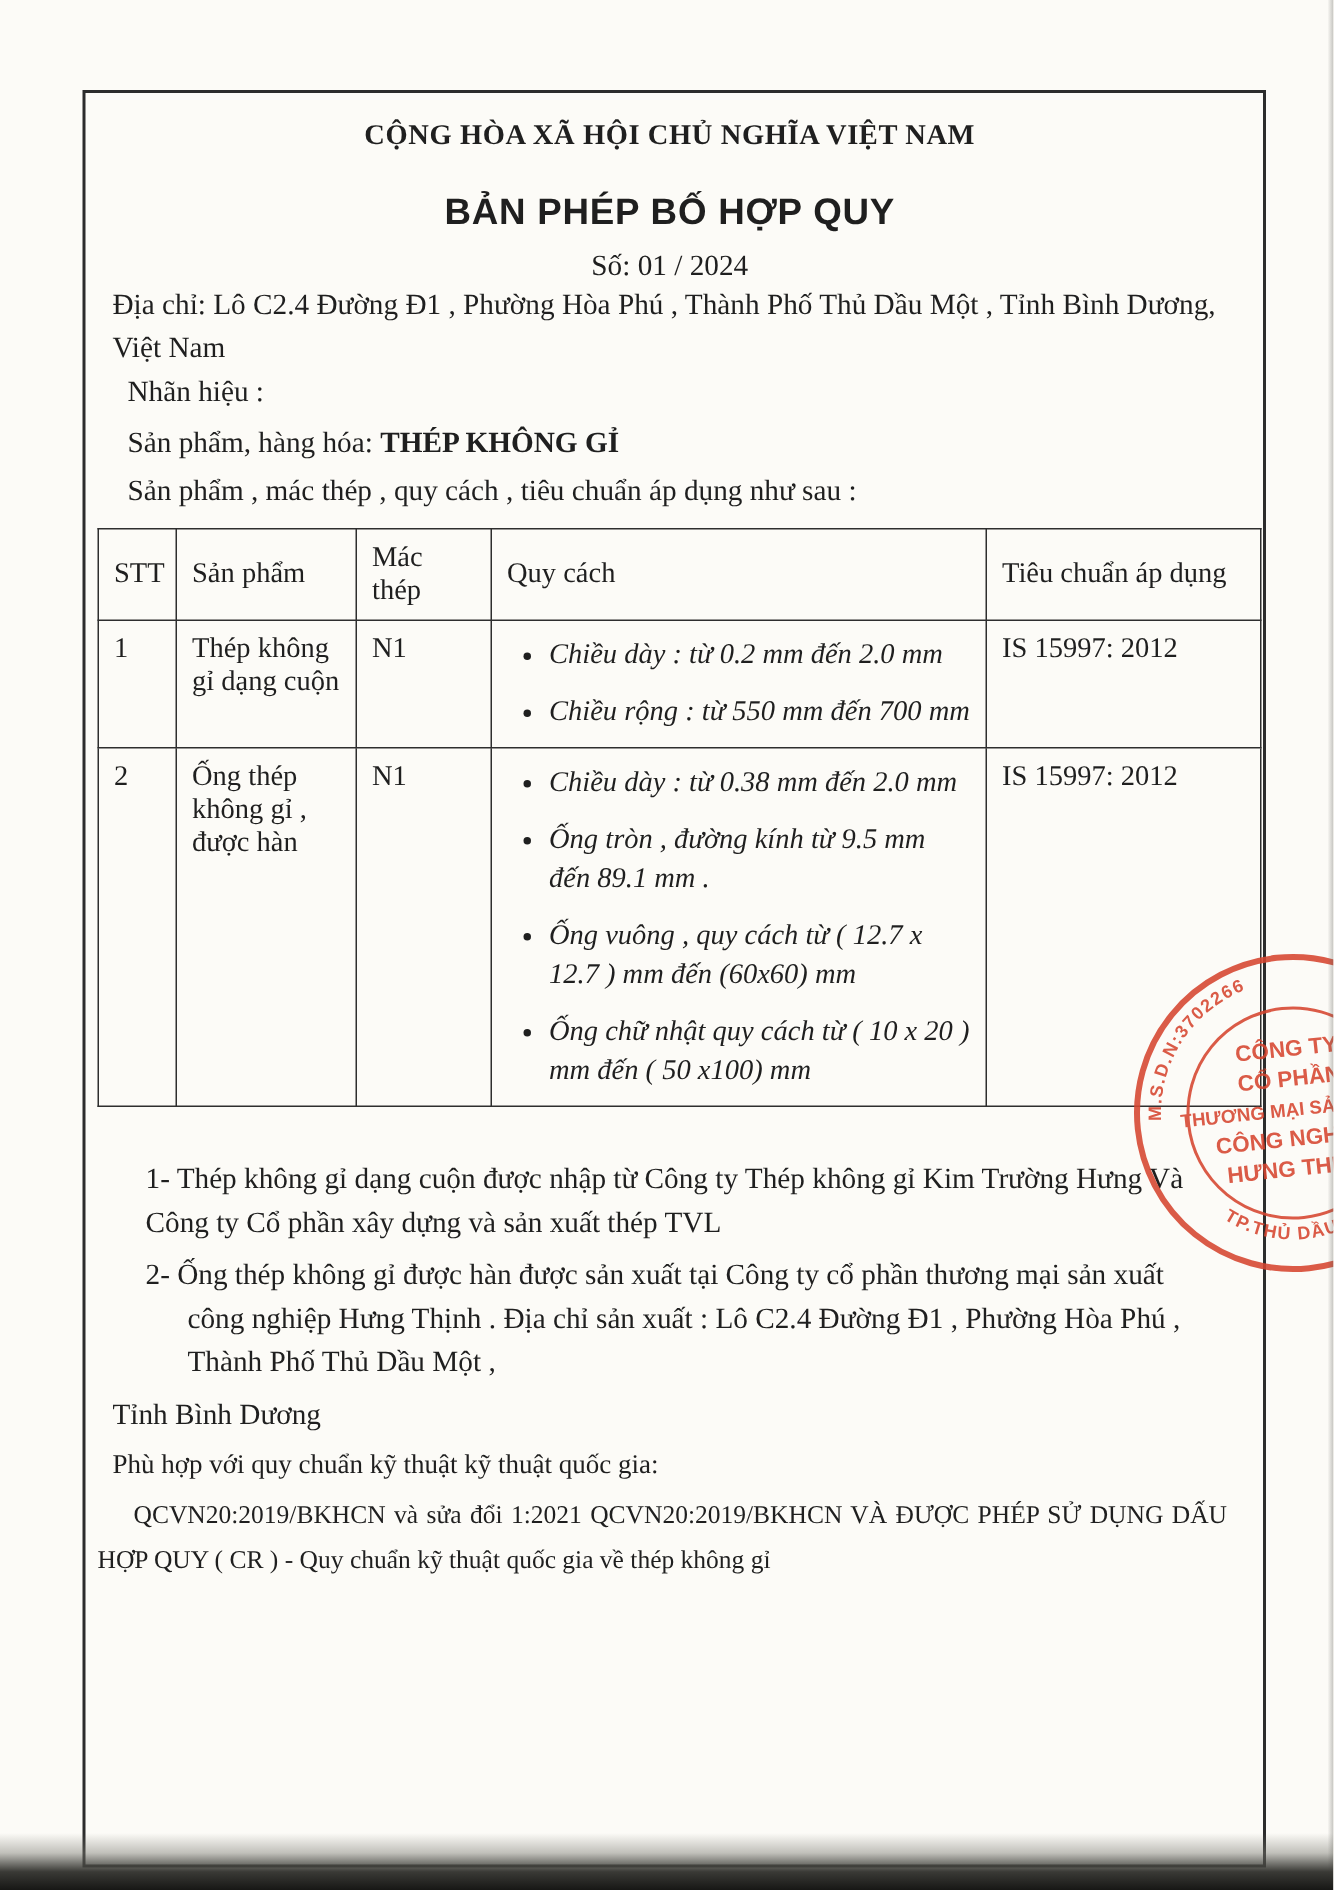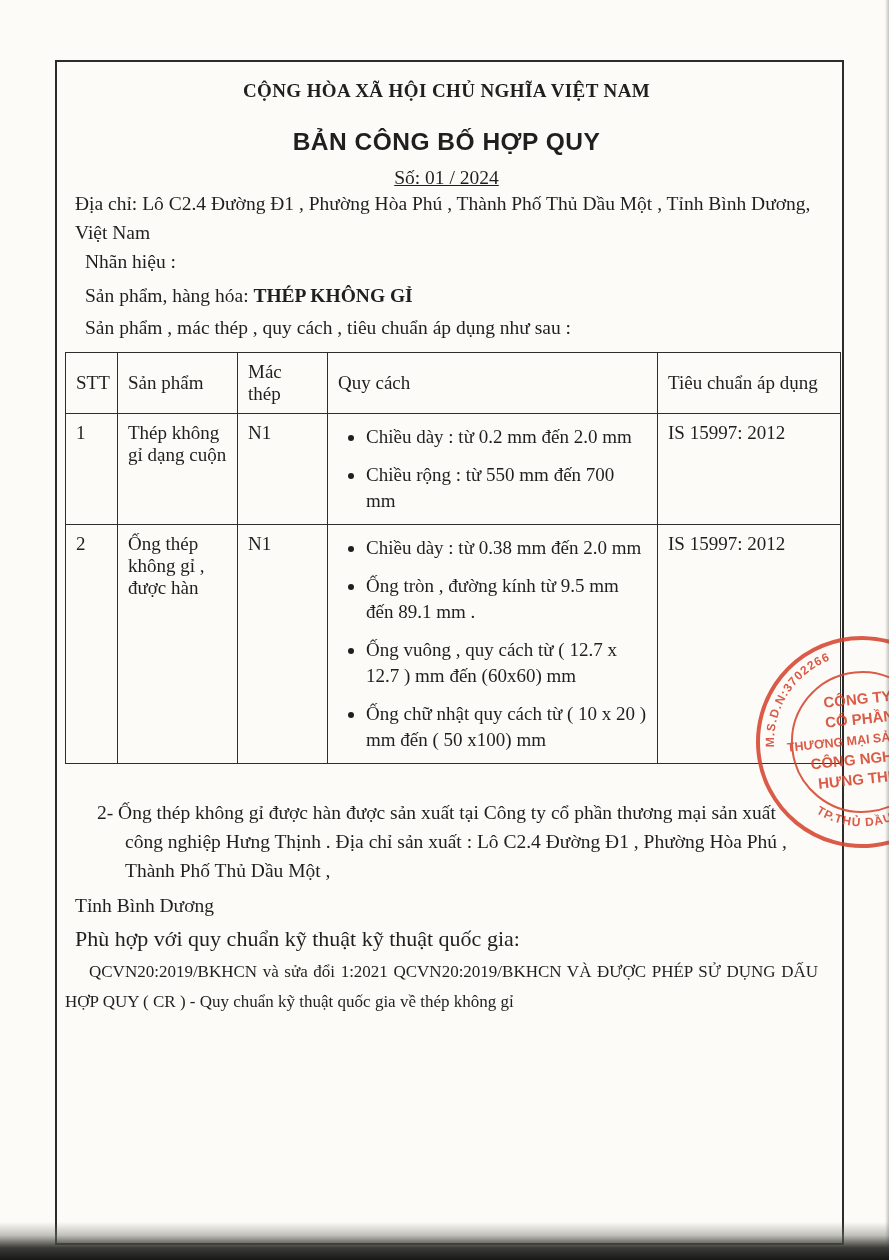--- a/index.html
+++ b/index.html
@@ -53,21 +53,20 @@
     font-family:"Liberation Sans", sans-serif;
     font-weight:bold;
     font-size:24.5px;
     letter-spacing:.5px;
     margin:26px 0 0 0;
   }
   .doc-number{
     text-align:center;
     font-size:19.5px;
     margin:11px 0 0 0;
-    text-decoration:underline;
   }
   p.body-line{
     font-size:19.5px;
     line-height:29px;
     margin:0;
   }
   .org{margin-top:16px !important;}
   .indent{padding-left:10px;}
   .phone{margin-top:3px !important;}
   .product{margin-top:5px !important;}
@@ -94,35 +93,36 @@
   col.c-spec{width:330px;}
   col.c-std{width:183px;}
   td.center, th.center{text-align:center;}
   ul.specs{
     margin:2px 0 2px 0;
     padding-left:28px;
   }
   ul.specs li{
     margin:0 0 12px 0;
     line-height:26px;
+    font-style:italic;
   }
   ul.specs li:last-child{margin-bottom:2px;}
   .notes{margin-top:34px;}
   .note{
     font-size:19.5px;
     line-height:29px;
     margin:0 0 6px 0;
     padding-left:22px;
   }
   .note.hanging{
     padding-left:50px;
     text-indent:-28px;
   }
   .region-line{font-size:19.5px;line-height:29px;margin:2px 0 0 0;}
-  .conformity-line{font-size:22px;line-height:29px;margin:4px 0 0 0;}
+  .conformity-line{font-size:18px;line-height:29px;margin:4px 0 0 0;}
   .final-par{
     font-size:17px;
     line-height:30px;
     margin:4px 0 0 -10px;
     text-align:justify;
     text-indent:24px;
   }
   .stamp{
     position:absolute;
     top:632px;
@@ -149,21 +149,21 @@
 </style>
 </head>
 <body>
 
 <div class="page">
   <div class="frame">
     <div class="content">
 
       <p class="nat1">CỘNG HÒA XÃ HỘI CHỦ NGHĨA VIỆT NAM</p>
 
-      <p class="doc-title">BẢN CÔNG BỐ HỢP QUY</p>
+      <p class="doc-title">BẢN PHÉP BỐ HỢP QUY</p>
       <p class="doc-number">Số: 01 / 2024</p>
 
       <p class="body-line">Địa chỉ: Lô C2.4 Đường Đ1 , Phường Hòa Phú , Thành Phố Thủ Dầu Một , Tỉnh Bình Dương, Việt Nam</p>
       <p class="body-line indent">Nhãn hiệu :</p>
       <p class="body-line indent product"><span>Sản phẩm, hàng hóa: </span><b>THÉP KHÔNG GỈ</b></p>
       <p class="body-line indent intro">Sản phẩm , mác thép , quy cách , tiêu chuẩn áp dụng như sau :</p>
 
       <table class="spec">
         <colgroup>
           <col class="c-stt">
@@ -205,20 +205,21 @@
                 <li>Ống vuông , quy cách từ ( 12.7 x 12.7 ) mm đến (60x60) mm</li>
                 <li>Ống chữ nhật quy cách từ ( 10 x 20 ) mm đến ( 50 x100) mm</li>
               </ul>
             </td>
             <td>IS 15997: 2012</td>
           </tr>
         </tbody>
       </table>
 
       <div class="notes">
+        <p class="note">1- Thép không gỉ dạng cuộn được nhập từ Công ty Thép không gỉ Kim Trường Hưng Và Công ty Cổ phần xây dựng và sản xuất thép TVL</p>
         <p class="note hanging">2- Ống thép không gỉ được hàn được sản xuất tại Công ty cổ phần thương mại sản xuất công nghiệp Hưng Thịnh . Địa chỉ sản xuất : Lô C2.4 Đường Đ1 , Phường Hòa Phú , Thành Phố Thủ Dầu Một ,</p>
         <p class="region-line">Tỉnh Bình Dương</p>
         <p class="conformity-line">Phù hợp với quy chuẩn kỹ thuật kỹ thuật quốc gia:</p>
         <p class="final-par">QCVN20:2019/BKHCN và sửa đổi 1:2021 QCVN20:2019/BKHCN VÀ ĐƯỢC PHÉP SỬ DỤNG DẤU HỢP QUY ( CR ) -  Quy chuẩn kỹ thuật quốc gia về thép không gỉ</p>
       </div>
 
     </div>
   </div>
 
   <svg class="stamp" viewBox="0 0 220 220" xmlns="http://www.w3.org/2000/svg">

